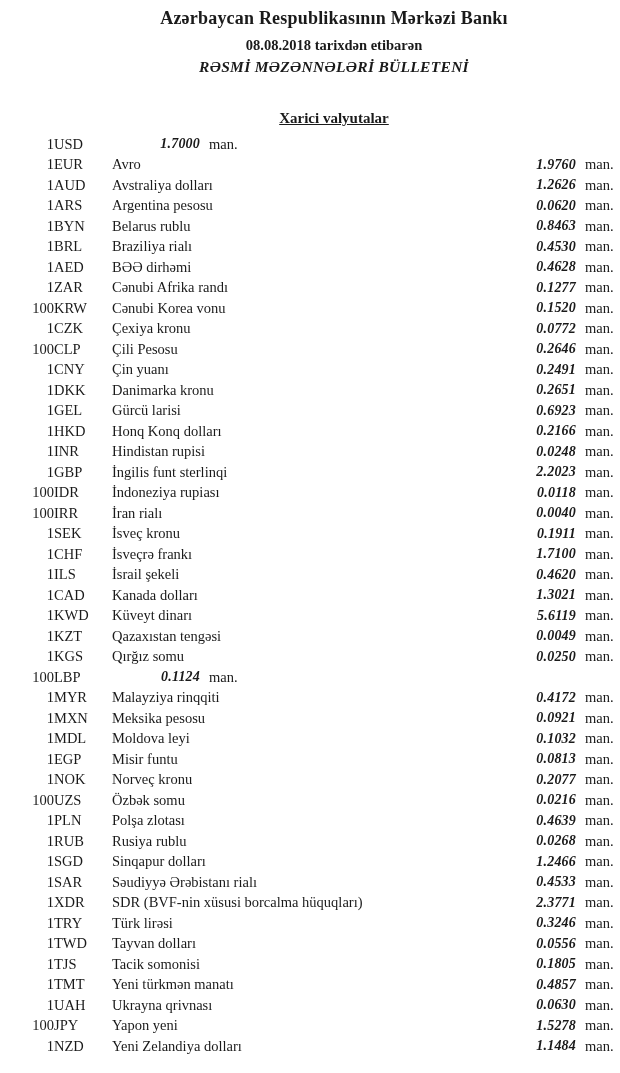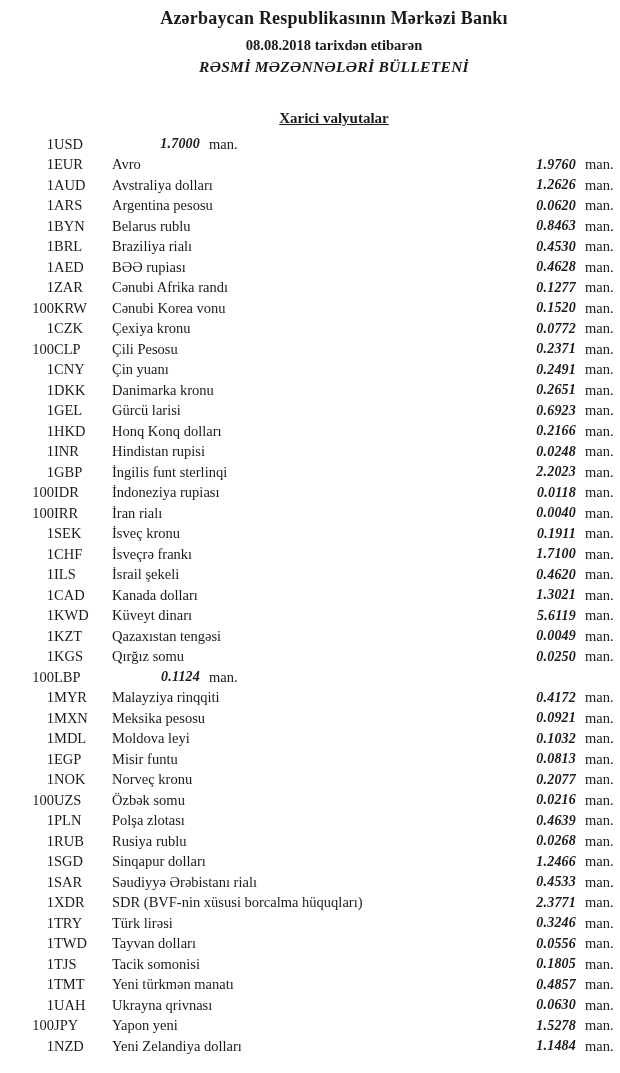--- a/index.html
+++ b/index.html
@@ -100,21 +100,21 @@
       <div class="row">
     <span class="cell-qty">1</span>
     <span class="cell-code">BRL</span>
     <span class="cell-name">Braziliya rialı</span>
     <span class="cell-rate">0.4530</span>
     <span class="cell-unit">man.</span>
   </div>
       <div class="row">
     <span class="cell-qty">1</span>
     <span class="cell-code">AED</span>
-    <span class="cell-name">BƏƏ rupiası</span>
+    <span class="cell-name">BƏƏ dirhəmi</span>
     <span class="cell-rate">0.4628</span>
     <span class="cell-unit">man.</span>
   </div>
       <div class="row">
     <span class="cell-qty">1</span>
     <span class="cell-code">ZAR</span>
     <span class="cell-name">Cənubi Afrika randı</span>
     <span class="cell-rate">0.1277</span>
     <span class="cell-unit">man.</span>
   </div>
@@ -129,21 +129,21 @@
     <span class="cell-qty">1</span>
     <span class="cell-code">CZK</span>
     <span class="cell-name">Çexiya kronu</span>
     <span class="cell-rate">0.0772</span>
     <span class="cell-unit">man.</span>
   </div>
       <div class="row">
     <span class="cell-qty">100</span>
     <span class="cell-code">CLP</span>
     <span class="cell-name">Çili Pesosu</span>
-    <span class="cell-rate">0.2371</span>
+    <span class="cell-rate">0.2646</span>
     <span class="cell-unit">man.</span>
   </div>
       <div class="row">
     <span class="cell-qty">1</span>
     <span class="cell-code">CNY</span>
     <span class="cell-name">Çin yuanı</span>
     <span class="cell-rate">0.2491</span>
     <span class="cell-unit">man.</span>
   </div>
       <div class="row">

